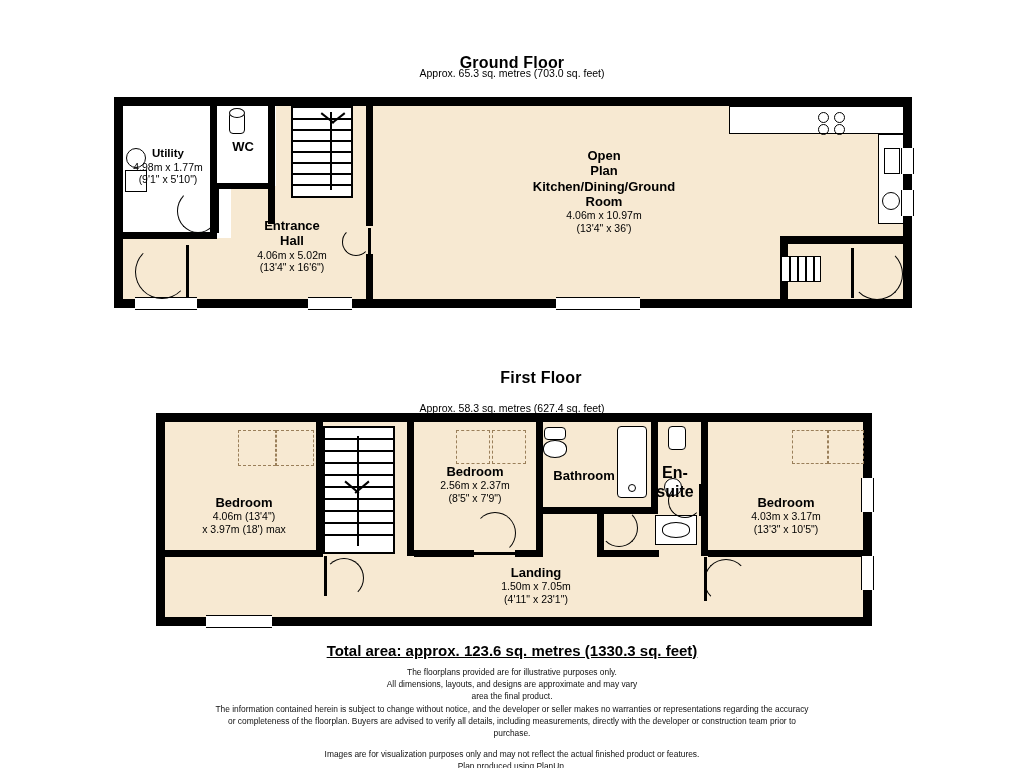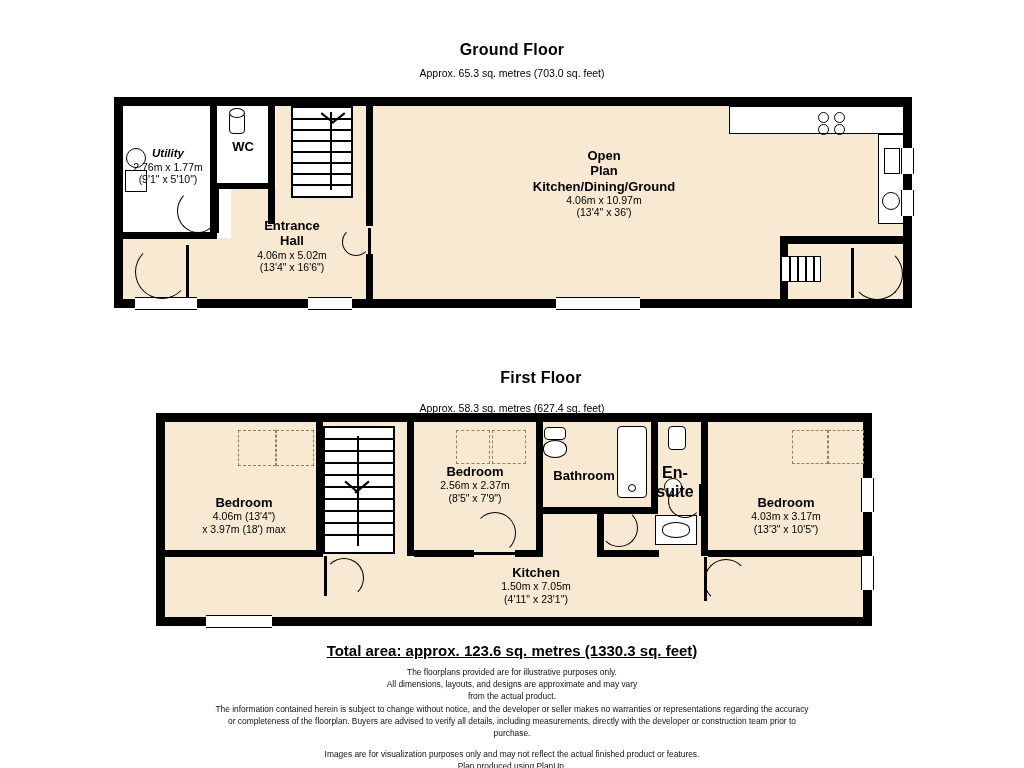--- a/index.html
+++ b/index.html
@@ -55,21 +55,21 @@
     position: absolute;
     text-align: center;
     line-height: 1.18;
     font-size: 11px;
   }
   .label .name {
     font-weight: bold;
     font-size: 13px;
     display: block;
   }
-  .label .name.sm { font-size: 11.5px; font-style: italic; }
+  .label .name.sm { font-size: 11.5px; }
   .label .dims { display: block; font-size: 10.5px; }
 
   
   .stair-box { position: absolute; border: 2px solid #000; background: #ffffff; box-sizing: border-box; }
   .stair-line { position: absolute; background: #000; height: 1.5px; }
   .stair-vline { position: absolute; background: #000; width: 1.5px; }
 
   
   .door-arc {
     position: absolute;
@@ -126,21 +126,21 @@
     line-height: 1.45;
     color: #111;
   }
   .disclaimer .gap { display:block; height: 9px; }
 </style>
 </head>
 <body>
 
 <div class="page">
 
-  <div class="floor-title" style="top:41px;">Ground Floor</div>
+  <div class="floor-title" style="top:54px;">Ground Floor</div>
   <div class="floor-sub" style="top:67px;">Approx. 65.3 sq. metres (703.0 sq. feet)</div>
 
   <div class="plan" style="left:0px; top:0px; width:1024px; height:330px;">
 
     <div class="room-fill" style="left:118px; top:100px; width:790px; height:208px;"></div>
 
     <div class="wall" style="left:114px; top:97px; width:798px; height:9px;"></div>
     <div class="wall" style="left:114px; top:299px; width:798px; height:9px;"></div>
     <div class="wall" style="left:114px; top:97px; width:9px; height:211px;"></div>
     <div class="wall" style="left:903px; top:97px; width:9px; height:211px;"></div>
@@ -206,39 +206,40 @@
     <div class="door-arc" style="left:851px; top:248px; width:52px; height:52px; border-color:#000; border-top-color:transparent; border-left-color:transparent;"></div>
 
     <div class="fix" style="left:781px; top:256px; width:40px; height:26px;"></div>
     <div class="stair-vline" style="left:789px; top:256px; height:26px;"></div>
     <div class="stair-vline" style="left:797px; top:256px; height:26px;"></div>
     <div class="stair-vline" style="left:805px; top:256px; height:26px;"></div>
     <div class="stair-vline" style="left:813px; top:256px; height:26px;"></div>
 
     <div class="label" style="left:122px; top:147px; width:92px;">
       <span class="name sm">Utility</span>
-      <span class="dims">2.76m x 1.77m</span>
+      <span class="dims">4.98m x 1.77m</span>
       <span class="dims">(9'1" x 5'10")</span>
     </div>
 
     <div class="label" style="left:214px; top:139px; width:58px;">
       <span class="name">WC</span>
     </div>
 
     <div class="label" style="left:218px; top:218px; width:148px;">
       <span class="name">Entrance</span>
       <span class="name">Hall</span>
       <span class="dims">4.06m x 5.02m</span>
       <span class="dims">(13'4" x 16'6")</span>
     </div>
 
     <div class="label" style="left:480px; top:148px; width:248px;">
       <span class="name">Open</span>
       <span class="name">Plan</span>
       <span class="name">Kitchen/Dining/Ground</span>
+      <span class="name">Room</span>
       <span class="dims">4.06m x 10.97m</span>
       <span class="dims">(13'4" x 36')</span>
     </div>
   </div>
 
   <div class="floor-title" style="top:369px;padding-left:29px;">First Floor</div>
   <div class="floor-sub" style="top:402px;">Approx. 58.3 sq. metres (627.4 sq. feet)</div>
 
   <div class="plan" style="left:0px; top:0px; width:1024px; height:768px;">
 
@@ -337,32 +338,32 @@
       <span class="name" style="font-size:16px;">En-suite</span>
     </div>
 
     <div class="label" style="left:712px; top:495px; width:148px;">
       <span class="name">Bedroom</span>
       <span class="dims">4.03m x 3.17m</span>
       <span class="dims">(13'3" x 10'5")</span>
     </div>
 
     <div class="label" style="left:462px; top:565px; width:148px;">
-      <span class="name">Kitchen</span>
+      <span class="name">Landing</span>
       <span class="dims">1.50m x 7.05m</span>
       <span class="dims">(4'11" x 23'1")</span>
     </div>
   </div>
 
   <div class="total" style="top:642px;text-decoration:underline;">Total area: approx. 123.6 sq. metres (1330.3 sq. feet)</div>
 
   <div class="disclaimer" style="top:666px;">
     <div>The floorplans provided are for illustrative purposes only.</div>
     <div>All dimensions, layouts, and designs are approximate and may vary</div>
-    <div>from the actual product.</div>
+    <div>area the final product.</div>
     <div>The information contained herein is subject to change without notice, and the developer or seller makes no warranties or representations regarding the accuracy</div>
     <div>or completeness of the floorplan. Buyers are advised to verify all details, including measurements, directly with the developer or construction team prior to</div>
     <div>purchase.</div>
     <span class="gap"></span>
     <div>Images are for visualization purposes only and may not reflect the actual finished product or features.</div>
     <div>Plan produced using PlanUp.</div>
   </div>
 
 </div>
 

